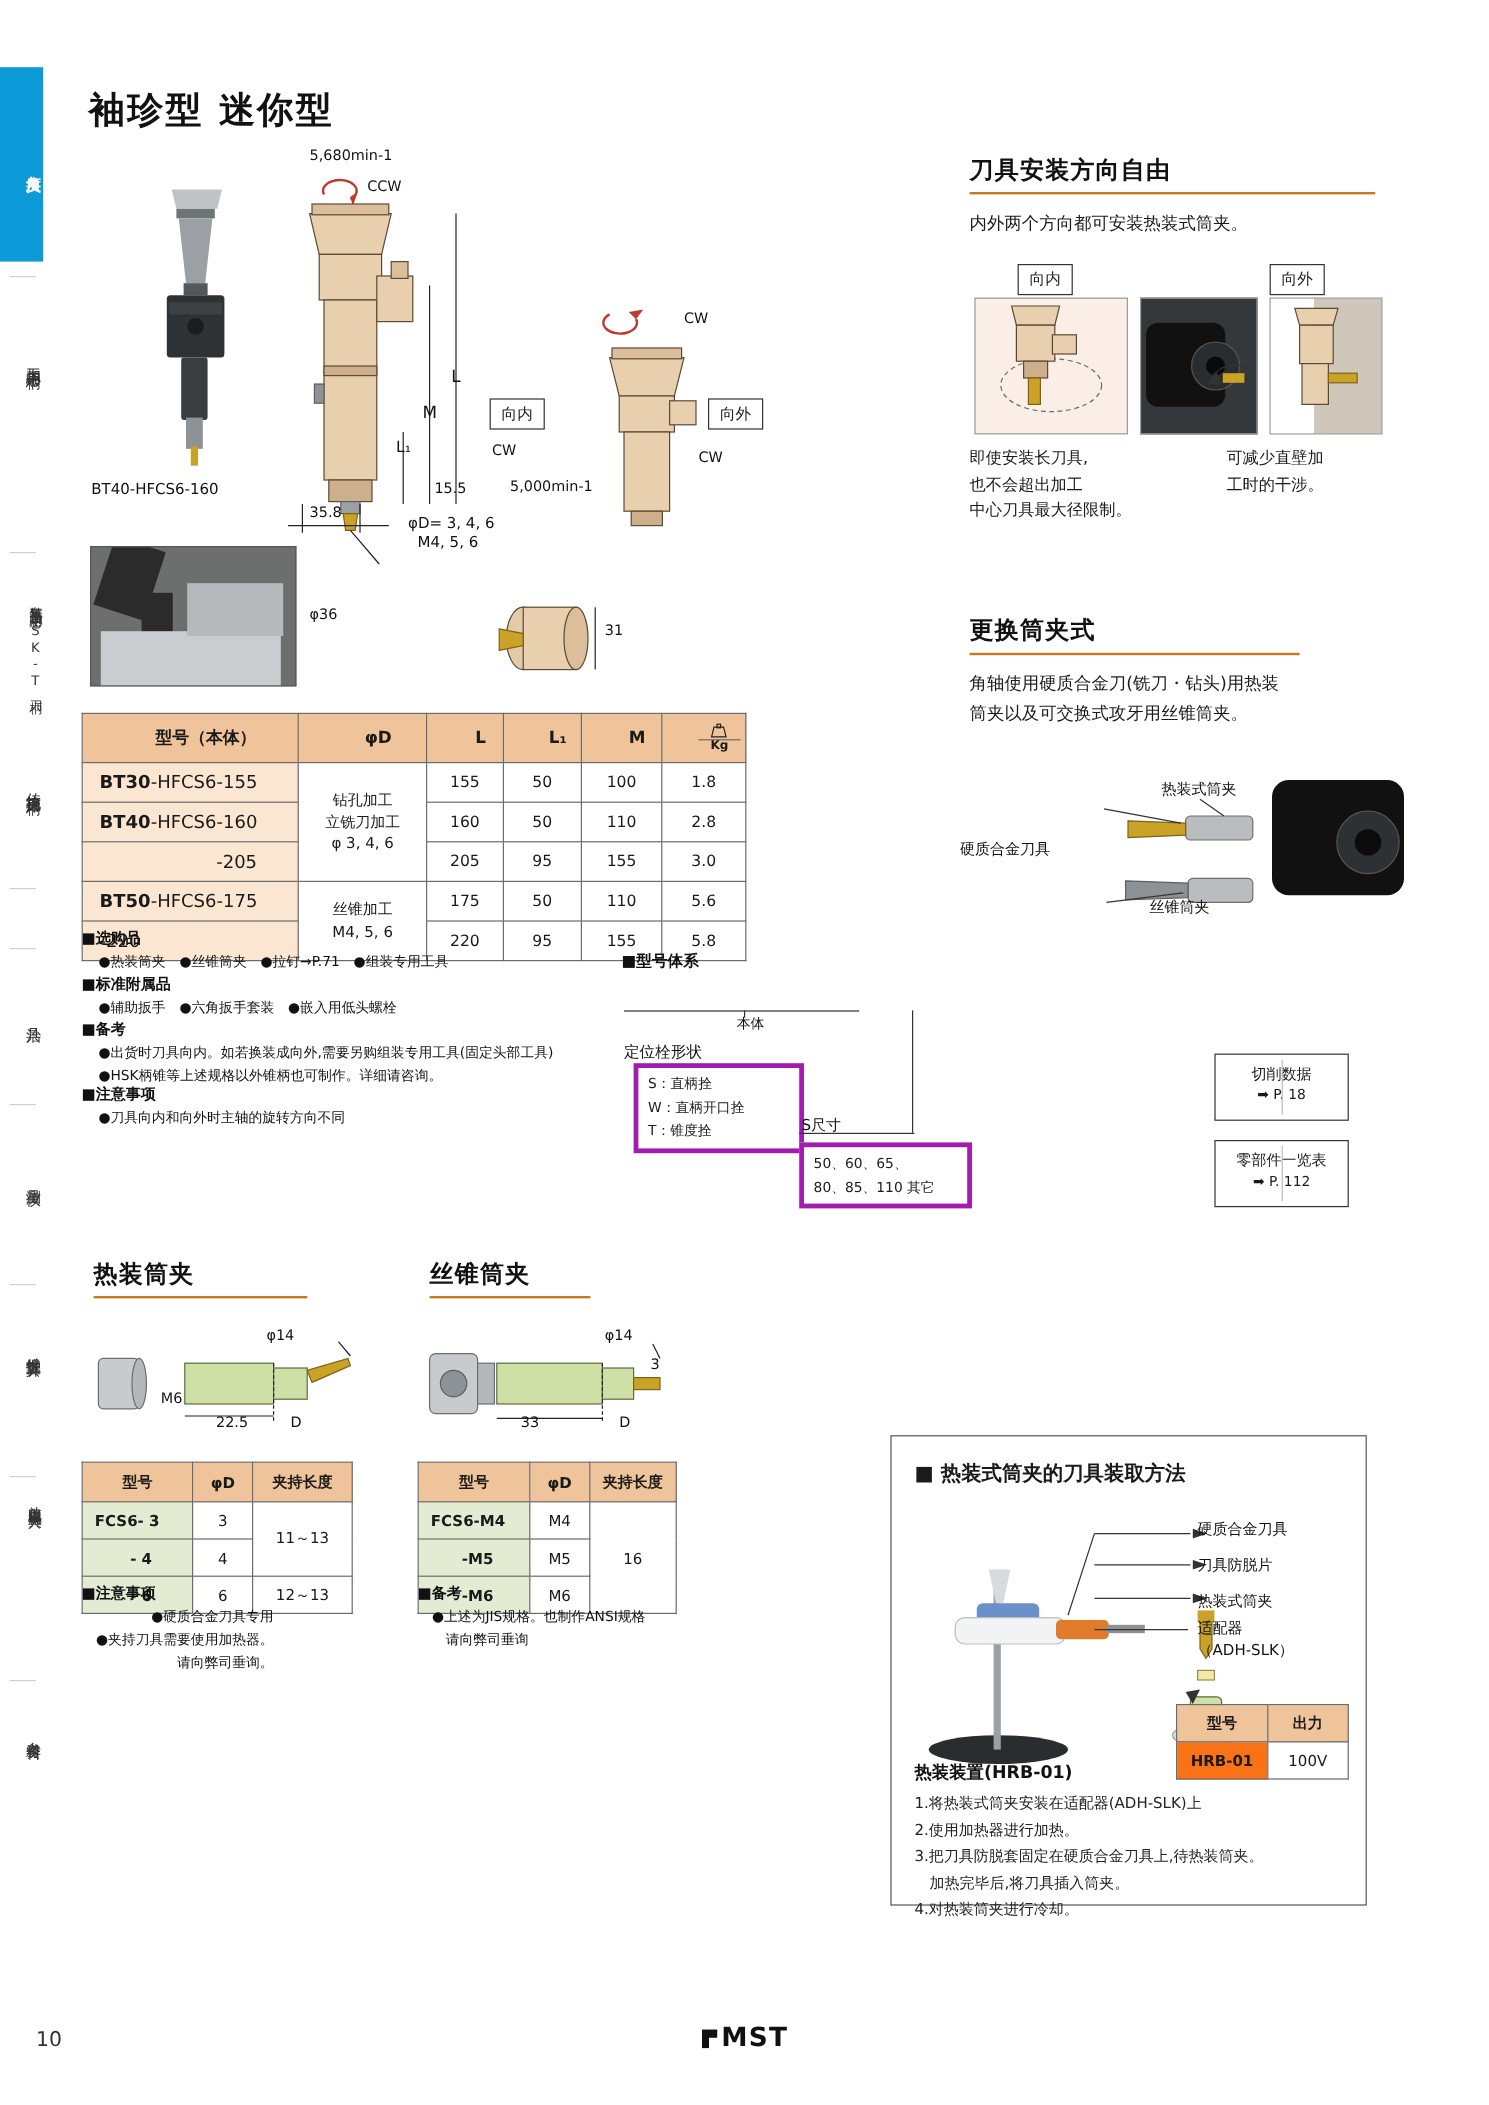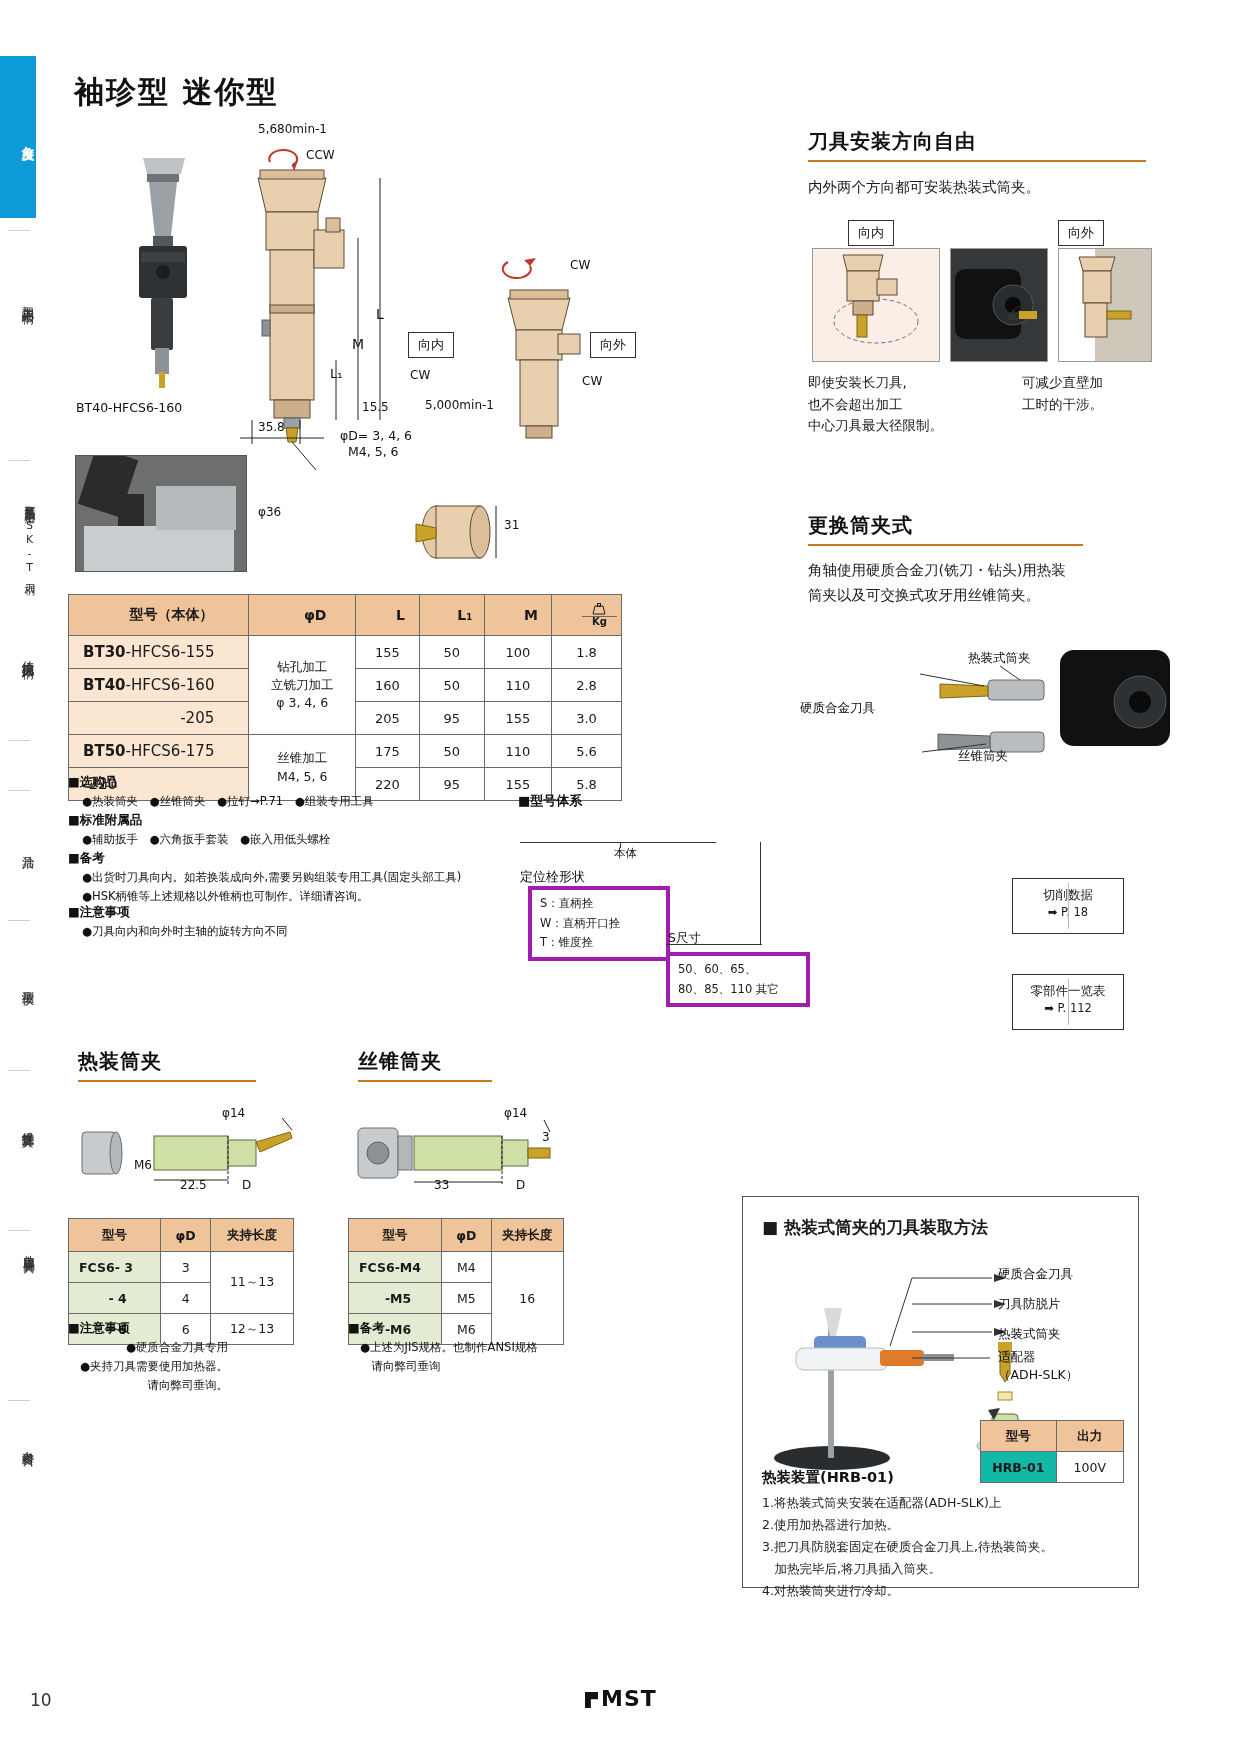--- a/index.html
+++ b/index.html
@@ -40,21 +40,21 @@
   th,td{border:1px solid #6b6b6b;text-align:center;padding:3px 4px;}
   .mainT th{background:#f0c49a;font-weight:bold;font-size:14px;height:34px;padding-left:30px;}
   .mainT td{height:26px;background:#fff;}
   .mainT td.model{background:#fbe6d2;font-weight:bold;font-size:15px;text-align:left;padding-left:14px;}
   .mainT td.desc{background:#fff;font-size:12.5px;line-height:1.45;}
   .subT th{background:#f0c49a;font-weight:bold;font-size:12.5px;height:26px;}
   .subT td{height:24px;font-size:12.5px;background:#fff;}
   .subT td.m{background:#e3ecd2;font-weight:bold;text-align:left;padding-left:10px;}
   .hrbT th{background:#f0c49a;font-weight:bold;font-size:12.5px;height:24px;}
   .hrbT td{height:24px;font-size:12.5px;}
-  .hrbT td.m{background:#14b8a6;font-weight:bold;}
+  .hrbT td.m{background:#f97316;font-weight:bold;}
   
   .blkhead{position:absolute;font-size:12.5px;font-weight:bold;color:#111;}
   .bl{position:absolute;font-size:11.5px;line-height:1.65;color:#111;}
   
   .codeline{position:absolute;font-size:24px;font-weight:bold;letter-spacing:0px;}
   .codeline .red{color:#c0392b;}
   .codebox{position:absolute;border:4px solid #a21caf;font-size:11.5px;line-height:1.7;padding:4px 8px;background:#fff;}
   .leader{position:absolute;background:#333;}
   
   .book{position:absolute;width:112px;height:56px;border:1px solid #333;background:#fff;
@@ -271,21 +271,21 @@
   <div class="leader" style="left:760px;top:842px;width:1px;height:102px;"></div>
   <div class="leader" style="left:666px;top:944px;width:96px;height:1px;"></div>
   <div class="lbl" style="left:668px;top:930px;font-size:12.5px;">S尺寸</div>
   <div class="codebox" style="left:666px;top:952px;width:120px;white-space:pre-line;">50、60、65、
 80、85、110 其它</div>
 
   <div class="book" style="left:1012px;top:878px;">
     <div>切削数据</div>
     <div class="p">➡ P. 18</div>
   </div>
-  <div class="book" style="left:1012px;top:950px;margin-top:24px;">
+  <div class="book" style="left:1012px;top:950px;">
     <div>零部件一览表</div>
     <div class="p">➡ P. 112</div>
   </div>
 
   <div class="h2 wide" style="left:808px;top:128px;">刀具安装方向自由</div>
   <div class="txt" style="left:808px;top:175px;">内外两个方向都可安装热装式筒夹。</div>
 
   <div class="boxlbl" style="left:848px;top:220px;">向内</div>
   <div class="boxlbl" style="left:1058px;top:220px;">向外</div>
 

